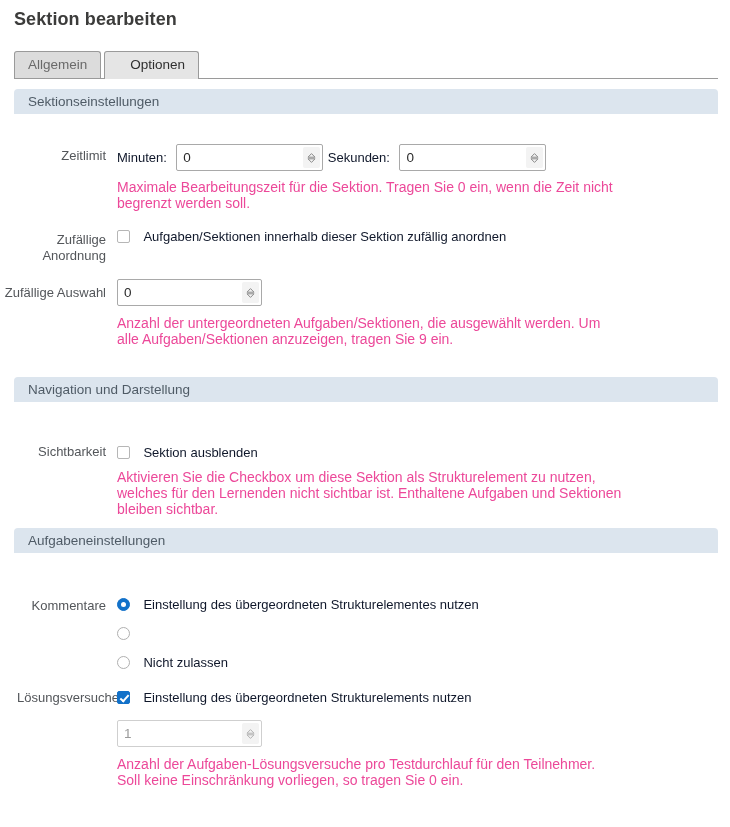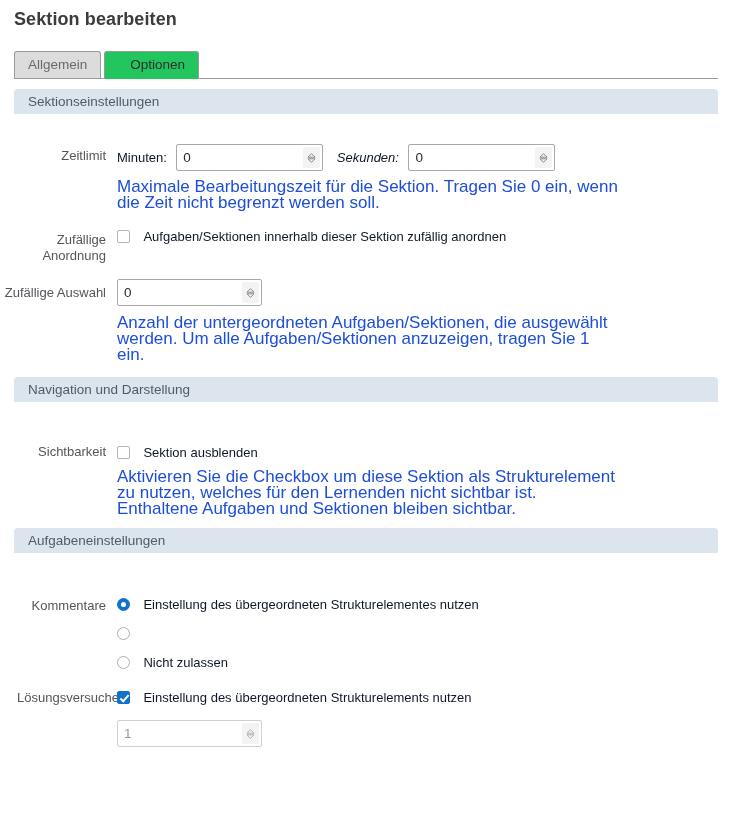--- a/index.html
+++ b/index.html
@@ -48,21 +48,21 @@
     border: 1px solid #9a9a9a;
     border-bottom: none;
     border-top-left-radius: 3px;
     border-top-right-radius: 3px;
     margin-right: 3px;
     position: relative;
     white-space: nowrap;
     cursor: pointer;
   }
   .tab.active {
-    background: #22c55e;
+    background: #e5e5e5;
     color: #2f2f2f;
     height: 28px;
     line-height: 26px;
     margin-bottom: -1px;
     padding-left: 25px;
   }
 
   
   .section-head {
     position: absolute;
@@ -185,22 +185,22 @@
     left: 3px;
     top: 3px;
     width: 5px;
     height: 5px;
     border-radius: 50%;
     background: #ffffff;
   }
 
   
   .help {
-    font-size: 17px;
-    color: #1d4ed8;
+    font-size: 14px;
+    color: #ec4899;
     line-height: 16px;
     max-width: 520px;
   }
 
   .radio-line { margin-bottom: 11px; }
   .radio-line .inline-label { margin-left: 9px; }
 </style>
 </head>
 <body>
 
@@ -223,21 +223,21 @@
         <span class="val">0</span>
         <span class="spin">
           <svg width="9" height="5" viewBox="0 0 9 5">
               <path d="M4.5 0.6 L8 4.2 L1 4.2 Z" fill="none" stroke="#8a8a8a" stroke-width="1"></path>
             </svg>
           <svg width="9" height="5" viewBox="0 0 9 5">
               <path d="M4.5 4.4 L8 0.8 L1 0.8 Z" fill="none" stroke="#8a8a8a" stroke-width="1"></path>
             </svg>
         </span>
       </span>
-      <span class="inline-label" style="margin-left:9px;font-style:italic;">Sekunden:</span>
+      <span class="inline-label" style="">Sekunden:</span>
       <span class="numbox" style="width:147px; margin-left:5px;">
         <span class="val">0</span>
         <span class="spin">
           <svg width="9" height="5" viewBox="0 0 9 5">
               <path d="M4.5 0.6 L8 4.2 L1 4.2 Z" fill="none" stroke="#8a8a8a" stroke-width="1"></path>
             </svg>
           <svg width="9" height="5" viewBox="0 0 9 5">
               <path d="M4.5 4.4 L8 0.8 L1 0.8 Z" fill="none" stroke="#8a8a8a" stroke-width="1"></path>
             </svg>
         </span>
@@ -261,21 +261,21 @@
         <span class="val">0</span>
         <span class="spin">
           <svg width="9" height="5" viewBox="0 0 9 5">
               <path d="M4.5 0.6 L8 4.2 L1 4.2 Z" fill="none" stroke="#8a8a8a" stroke-width="1"></path>
             </svg>
           <svg width="9" height="5" viewBox="0 0 9 5">
               <path d="M4.5 4.4 L8 0.8 L1 0.8 Z" fill="none" stroke="#8a8a8a" stroke-width="1"></path>
             </svg>
         </span>
       </span>
-      <div class="help" style="margin-top:9px; max-width:500px;">Anzahl der untergeordneten Aufgaben/Sektionen, die ausgewählt werden. Um alle Aufgaben/Sektionen anzuzeigen, tragen Sie 1 ein.</div>
+      <div class="help" style="margin-top:9px; max-width:500px;">Anzahl der untergeordneten Aufgaben/Sektionen, die ausgewählt werden. Um alle Aufgaben/Sektionen anzuzeigen, tragen Sie 9 ein.</div>
     </div>
   </div>
 
   <div class="section-head" style="top:377px;">Navigation und Darstellung</div>
 
   <div class="row" style="top:443px;">
     <div class="lbl" style="top:1px;">Sichtbarkeit</div>
     <div class="fld" style="top:0;">
       <span class="cbx"></span>
       <span class="inline-label" style="margin-left:9px;">Sektion ausblenden</span>
@@ -313,16 +313,17 @@
           <span class="spin">
             <svg width="9" height="5" viewBox="0 0 9 5">
                 <path d="M4.5 0.6 L8 4.2 L1 4.2 Z" fill="none" stroke="#b0b0b0" stroke-width="1"></path>
               </svg>
             <svg width="9" height="5" viewBox="0 0 9 5">
                 <path d="M4.5 4.4 L8 0.8 L1 0.8 Z" fill="none" stroke="#b0b0b0" stroke-width="1"></path>
               </svg>
           </span>
         </span>
       </div>
+      <div class="help" style="margin-top:9px; max-width:480px;">Anzahl der Aufgaben-Lösungsversuche pro Testdurchlauf für den Teilnehmer. Soll keine Einschränkung vorliegen, so tragen Sie 0 ein.</div>
     </div>
   </div>
 
 </div>
 
 </body></html>

